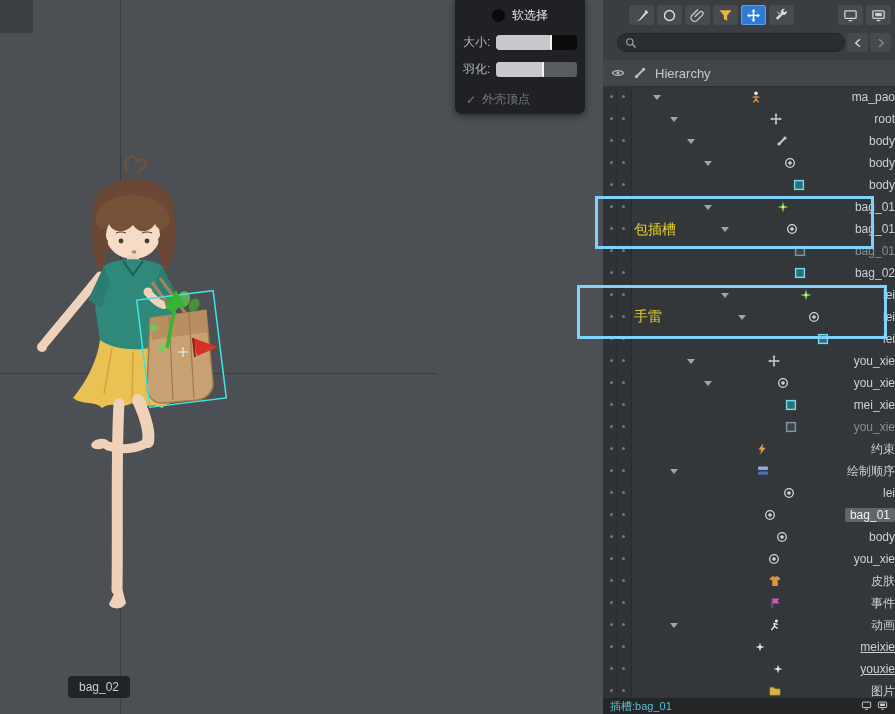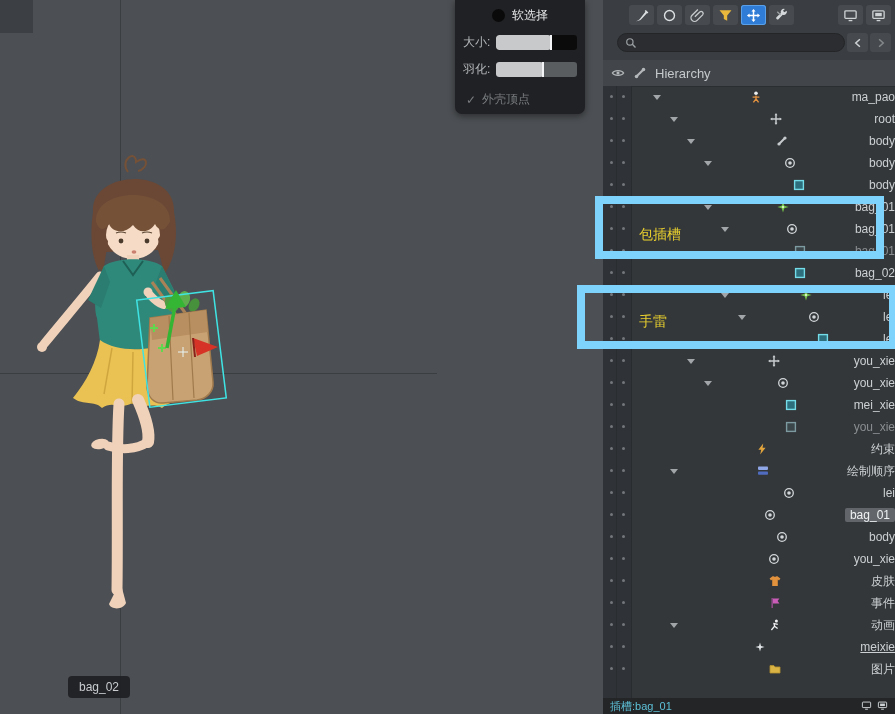--- a/index.html
+++ b/index.html
@@ -72,21 +72,21 @@
   .tlabel.underline{text-decoration:underline;}
   
   #statusbar{
     position:absolute;left:603px;top:698px;width:292px;height:16px;background:#232527;
     display:flex;align-items:center;padding:0 7px;box-sizing:border-box;gap:4px;
   }
   #status-text{color:#5ec1d8;font-size:11px;white-space:nowrap;}
   #status-icons{margin-left:auto;display:flex;gap:5px;}
   #status-icons svg{width:11px;height:11px;}
   
-  .anno{position:absolute;border:8px solid #7dd3fc;z-index:6;pointer-events:none;}
+  .anno{position:absolute;border:3px solid #7dd3fc;z-index:6;pointer-events:none;}
   .anno-label{position:absolute;color:#e8cf2f;font-size:14px;white-space:nowrap;}
 </style>
 </head>
 <body>
 
 <div id="viewport">
   <div class="corner-shade"></div>
   <div class="axis-v"></div>
   <div class="axis-h"></div>
 
@@ -603,20 +603,31 @@
         <span class="dot d1"></span>
         <span class="dot d2"></span>
         <span class="expander"></span>
         <span class="ticon">
           <svg viewBox="0 0 12 12">
             <path d="M6 1.4 L7 4.9 L10.6 6 L7 7.1 L6 10.6 L5 7.1 L1.4 6 L5 4.9 Z" fill="#e3e6e8"></path>
           </svg>
         </span>
         <span class="tlabel underline">meixie</span>
       </div>
+      <div class="trow" style="padding-left: 84px;">
+        <span class="dot d1"></span>
+        <span class="dot d2"></span>
+        <span class="expander"></span>
+        <span class="ticon">
+          <svg viewBox="0 0 12 12">
+            <path d="M6 1.4 L7 4.9 L10.6 6 L7 7.1 L6 10.6 L5 7.1 L1.4 6 L5 4.9 Z" fill="#e3e6e8"></path>
+          </svg>
+        </span>
+        <span class="tlabel underline">youxie</span>
+      </div>
       <div class="trow" style="padding-left: 67px;">
         <span class="dot d1"></span>
         <span class="dot d2"></span>
         <span class="expander"></span>
         <span class="ticon">
           <svg viewBox="0 0 12 12">
             <path d="M1 2.6 H4.8 L6 4 H11 V10 H1 Z" fill="#d9b343" stroke="#b59231" stroke-width="0.8"></path>
           </svg>
         </span>
         <span class="tlabel">图片</span>

